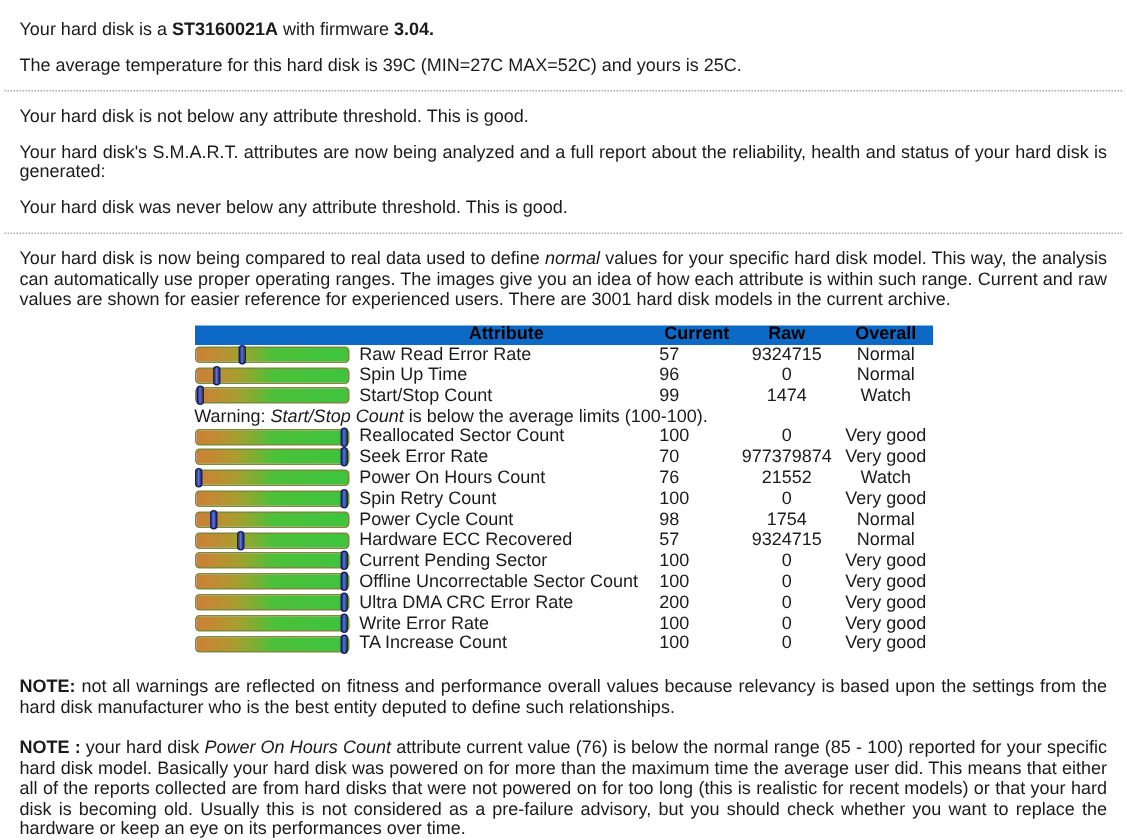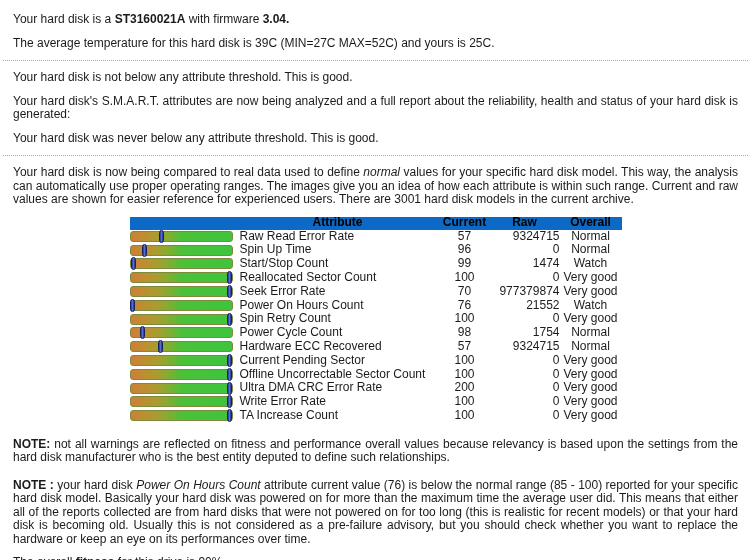--- a/index.html
+++ b/index.html
@@ -14,22 +14,22 @@
   b{font-weight:bold;}
   i{font-style:italic;}
 
   .smart-table{width:492px;margin:9px auto 15px auto;}
   .thead{display:flex;align-items:center;height:13px;background:#0c6ac6;color:#000000;font-weight:bold;}
   .thead .hcell{text-align:center;}
   .trow{display:flex;align-items:center;height:13.8px;}
   .col-bar{width:106px;flex:none;position:relative;}
   .col-name{width:204px;flex:none;padding-left:4px;box-sizing:border-box;text-align:left;}
   .thead .col-name{padding-left:0;text-align:center;}
-  .col-cur{width:50px;flex:none;text-align:center;}
-  .col-raw{width:70px;flex:none;text-align:right;}
+  .col-cur{width:50px;flex:none;text-align:left;}
+  .col-raw{width:70px;flex:none;text-align:center;}
   .col-overall{width:62px;flex:none;text-align:center;}
   .bar{
     position:relative;width:103px;height:11px;box-sizing:border-box;
     border:1px solid #7d8a3c;border-radius:3px;
     background:linear-gradient(90deg,#cd7f37 0%,#c08c32 12%,#a89d2f 26%,#7fae31 38%,#4cc039 50%,#3ec43e 100%);
   }
   .marker{
     position:absolute;top:-2px;width:5px;height:13px;margin-left:-3px;
     background:linear-gradient(90deg,#1d2e8e,#5f74d8 45%,#1d2e8e);
     border:1px solid #14205f;border-radius:2.5px;box-sizing:border-box;
@@ -95,20 +95,21 @@
       <div class="bar">
         <div class="marker" style="left: 3%;"></div>
       </div>
     </div>
     <div class="col-name cell-name">Start/Stop Count</div>
     <div class="col-cur cell-current">99</div>
     <div class="col-raw cell-raw">1474</div>
     <div class="col-overall cell-overall">Watch</div>
   </div>
 
+  <div class="warning-row"><span class="w-pre">Warning: </span><i class="w-attr">Start/Stop Count</i><span class="w-post"> is below the average limits (100-100).</span></div>
 
   <div class="trow">
     <div class="col-bar">
       <div class="bar">
         <div class="marker" style="left: 99%;"></div>
       </div>
     </div>
     <div class="col-name cell-name">Reallocated Sector Count</div>
     <div class="col-cur cell-current">100</div>
     <div class="col-raw cell-raw">0</div>

